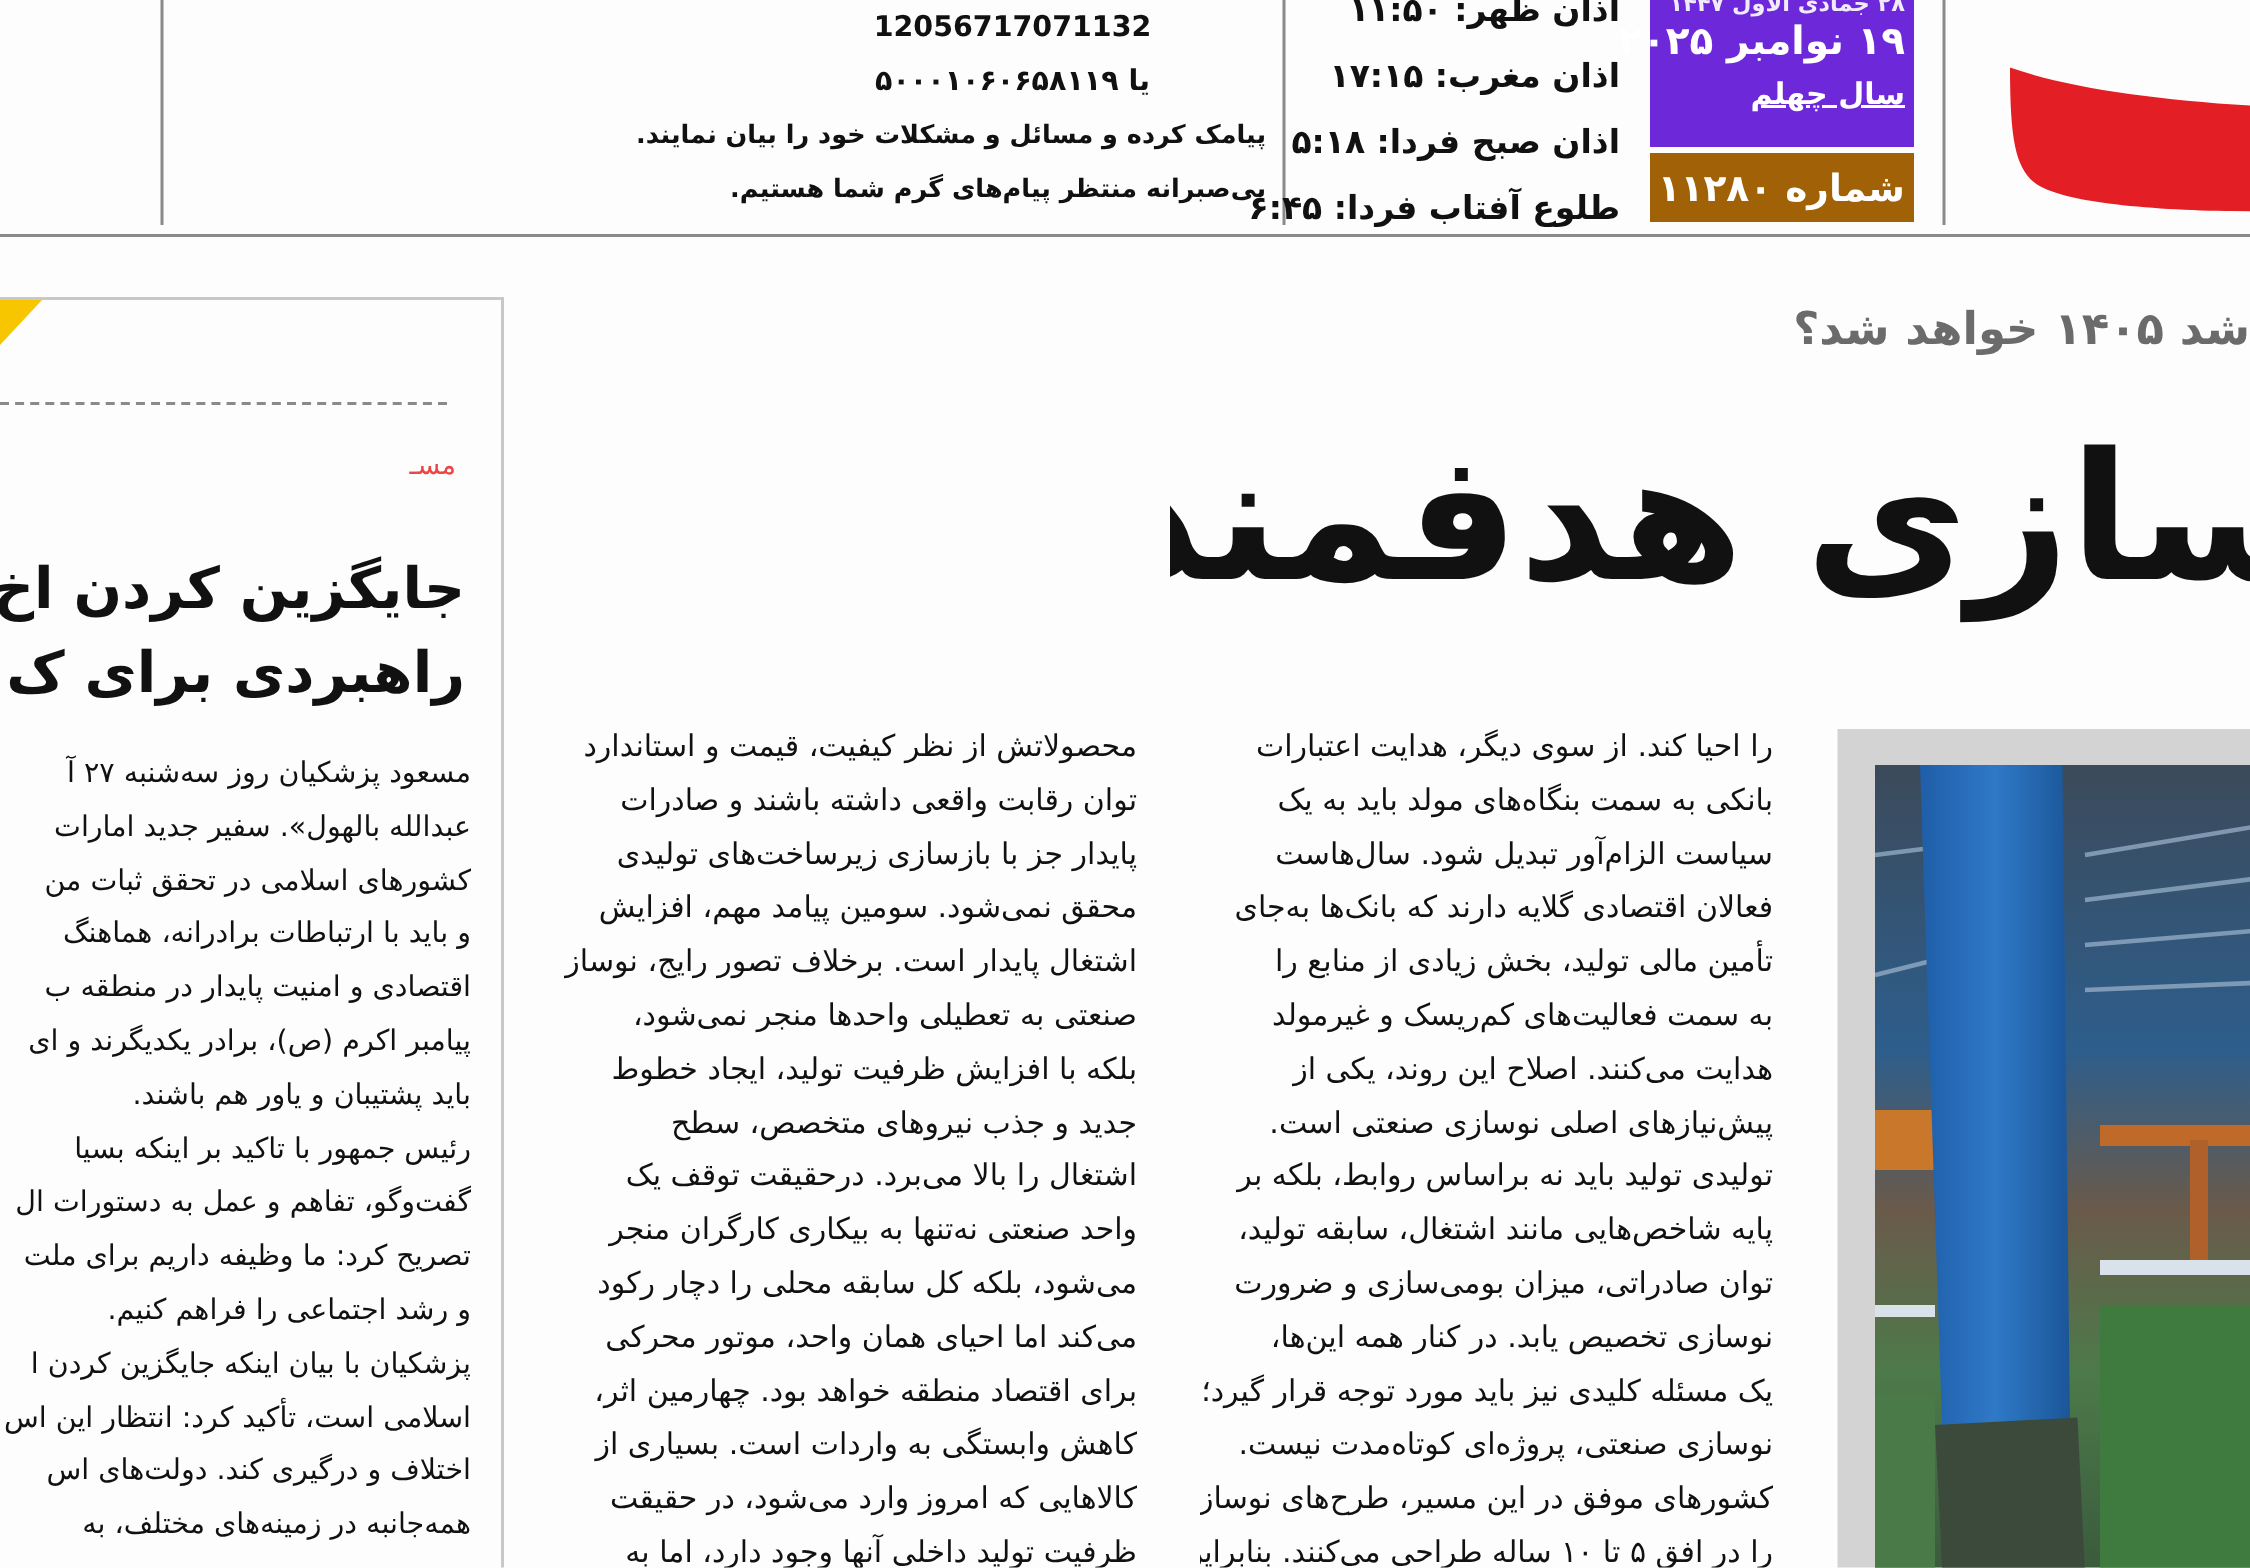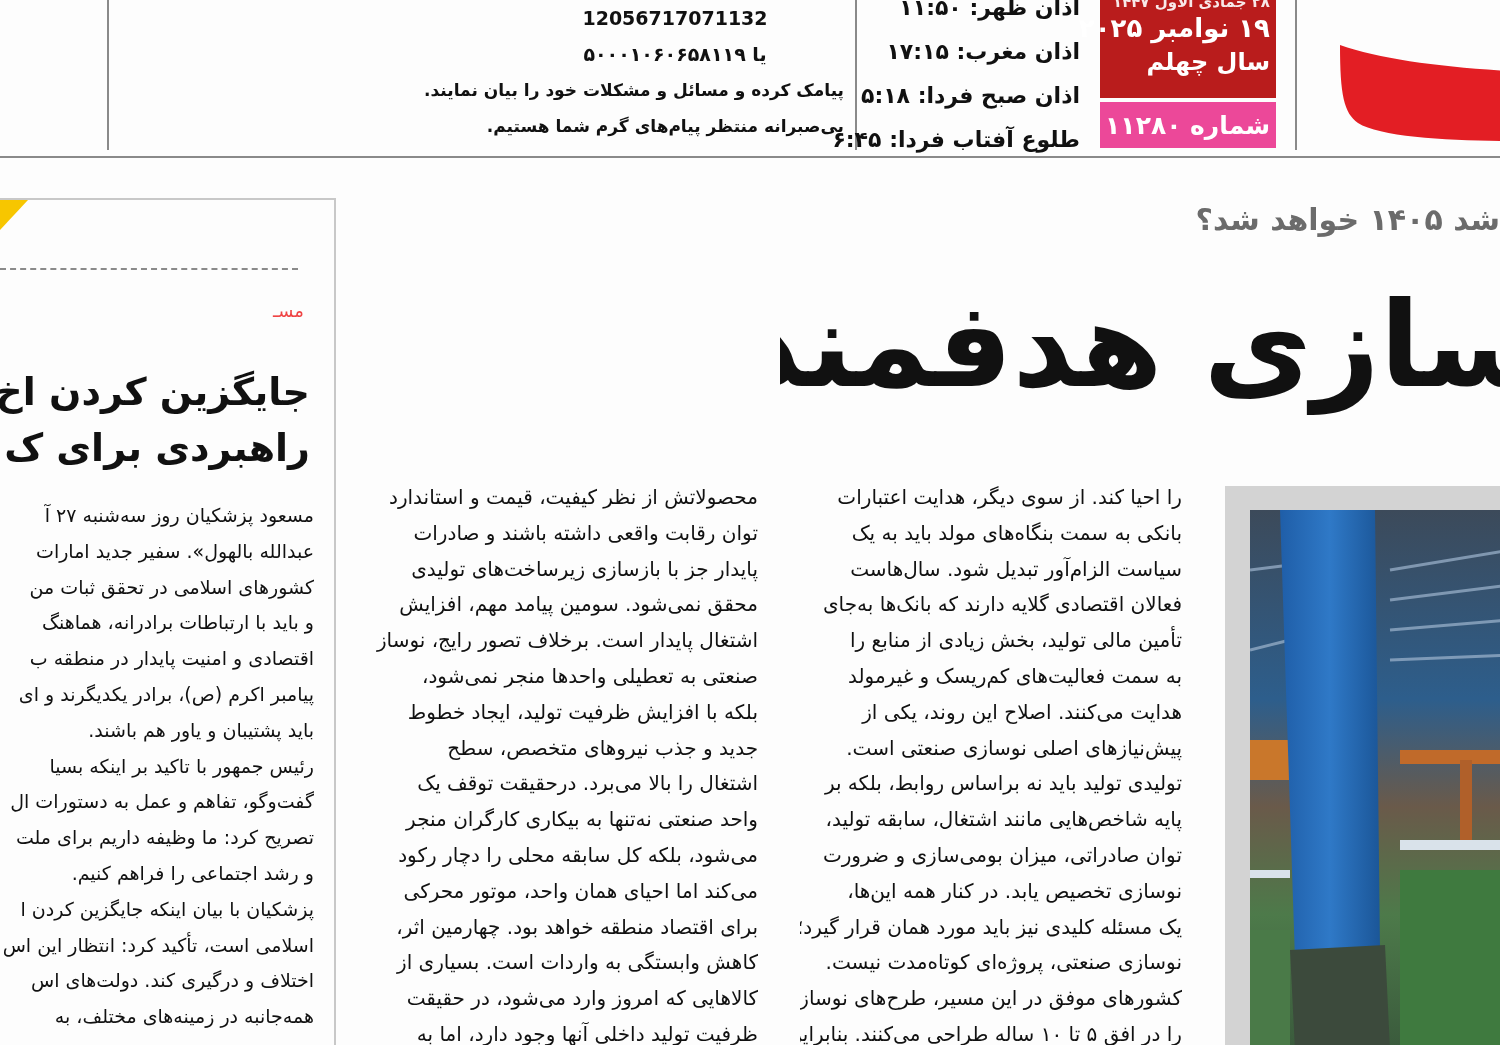--- a/index.html
+++ b/index.html
@@ -17,26 +17,26 @@
   #mid-vrule { left:855px; top:0; width:2px; height:150px; background:#8a8a8a; }
   #right-vrule { left:1295px; top:0; width:2px; height:150px; background:#8a8a8a; }
 
   .sms-block { left:500px; top:0; width:350px; height:150px; text-align:center; font-weight:bold; }
   .sms-line { display:block; font-size:19px; line-height:36px; white-space:nowrap; }
   .sms-note { display:block; font-size:17px; line-height:36px; white-space:nowrap; text-align:right; padding-right:6px; }
 
   .prayer-block { left:862px; top:-14px; width:218px; text-align:right; }
   .prayer-line { display:block; font-size:22px; line-height:44px; white-space:nowrap; font-weight:bold; }
 
-  .date-box { left:1100px; top:0; width:176px; height:98px; background:#b91c1c; color:#fff; text-align:right; padding-right:0; }
+  .date-box { left:1100px; top:0; width:176px; height:98px; background:#6d28d9; color:#fff; text-align:right; padding-right:0; }
   .date-box span { display:block; font-weight:bold; white-space:nowrap; padding-right:6px; }
   .date-top { font-size:15px; line-height:16px; margin-top:-6px; opacity:.9; }
   .date-greg { font-size:26px; line-height:36px; }
-  .date-year { font-size:24px; line-height:32px; }
-  .issue-box { left:1100px; top:102px; width:176px; height:46px; background:#ec4899; color:#fff; text-align:right; }
+  .date-year { font-size:20px; line-height:32px;text-decoration:underline; }
+  .issue-box { left:1100px; top:102px; width:176px; height:46px; background:#a16207; color:#fff; text-align:right; }
   .issue-box span { display:block; font-size:25px; line-height:48px; font-weight:bold; padding-right:6px; white-space:nowrap; }
 
   .logo-red { left:1340px; top:45px; width:170px; height:96px; }
 
   
   .sidebar-box { left:-4px; top:198px; width:340px; height:860px; border:2px solid #c8c8c8; border-left:none; box-sizing:border-box; }
   .yellow-corner { left:0; top:200px; width:28px; height:30px; }
   .dashed-rule { left:0; top:268px; width:298px; height:0; border-top:2px dashed #8a8a8a; }
   .sidebar-kicker { right:1196px; top:300px; font-size:18px; color:#ef4444; white-space:nowrap; }
   .sidebar-headline { right:1190px; top:364px; width:420px; font-size:38px; line-height:56px; font-weight:bold; text-align:right; white-space:nowrap; overflow:hidden; }
@@ -129,21 +129,21 @@
   <span>سیاست الزام‌آور تبدیل شود. سال‌هاست</span>
   <span>فعالان اقتصادی گلایه دارند که بانک‌ها به‌جای</span>
   <span>تأمین مالی تولید، بخش زیادی از منابع را</span>
   <span>به سمت فعالیت‌های کم‌ریسک و غیرمولد</span>
   <span>هدایت می‌کنند. اصلاح این روند، یکی از</span>
   <span>پیش‌نیازهای اصلی نوسازی صنعتی است.</span>
   <span>تولیدی تولید باید نه براساس روابط، بلکه بر</span>
   <span>پایه شاخص‌هایی مانند اشتغال، سابقه تولید،</span>
   <span>توان صادراتی، میزان بومی‌سازی و ضرورت</span>
   <span>نوسازی تخصیص یابد. در کنار همه این‌ها،</span>
-  <span>یک مسئله کلیدی نیز باید مورد همان قرار گیرد؛</span>
+  <span>یک مسئله کلیدی نیز باید مورد توجه قرار گیرد؛</span>
   <span>نوسازی صنعتی، پروژه‌ای کوتاه‌مدت نیست.</span>
   <span>کشورهای موفق در این مسیر، طرح‌های نوسازی</span>
   <span>را در افق ۵ تا ۱۰ ساله طراحی می‌کنند. بنابراین،</span>
 </div>
 
 <div class="abs col col-left rtl">
   <span>محصولاتش از نظر کیفیت، قیمت و استاندارد</span>
   <span>توان رقابت واقعی داشته باشند و صادرات</span>
   <span>پایدار جز با بازسازی زیرساخت‌های تولیدی</span>
   <span>محقق نمی‌شود. سومین پیامد مهم، افزایش</span>

